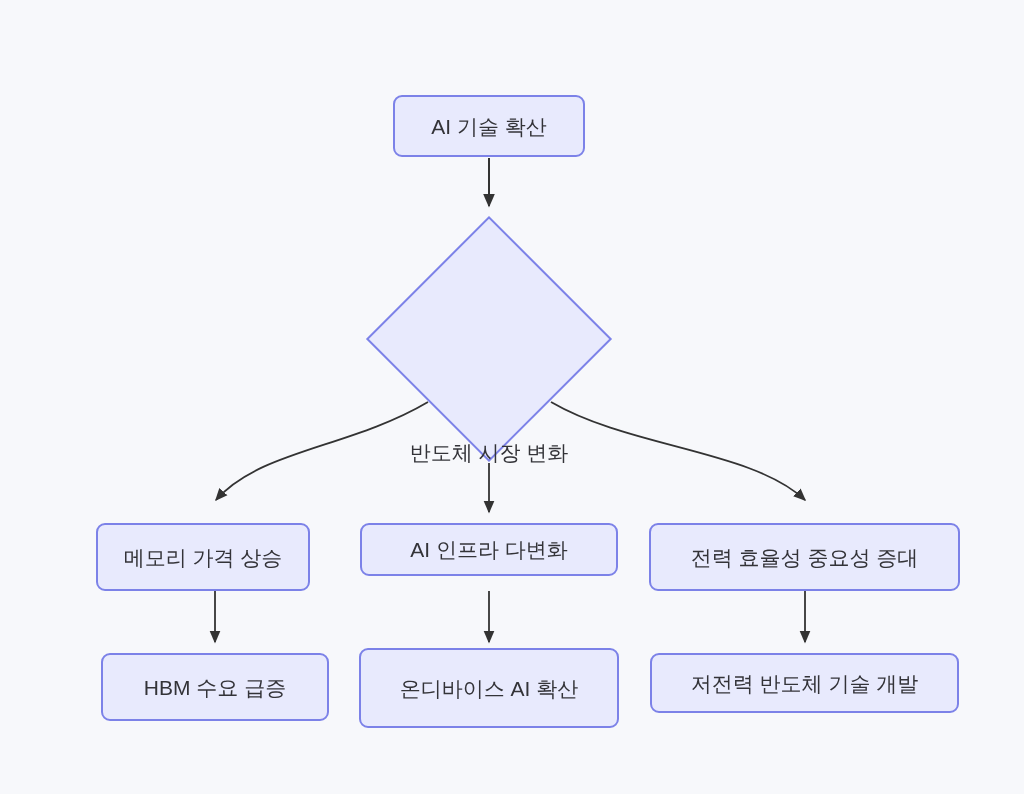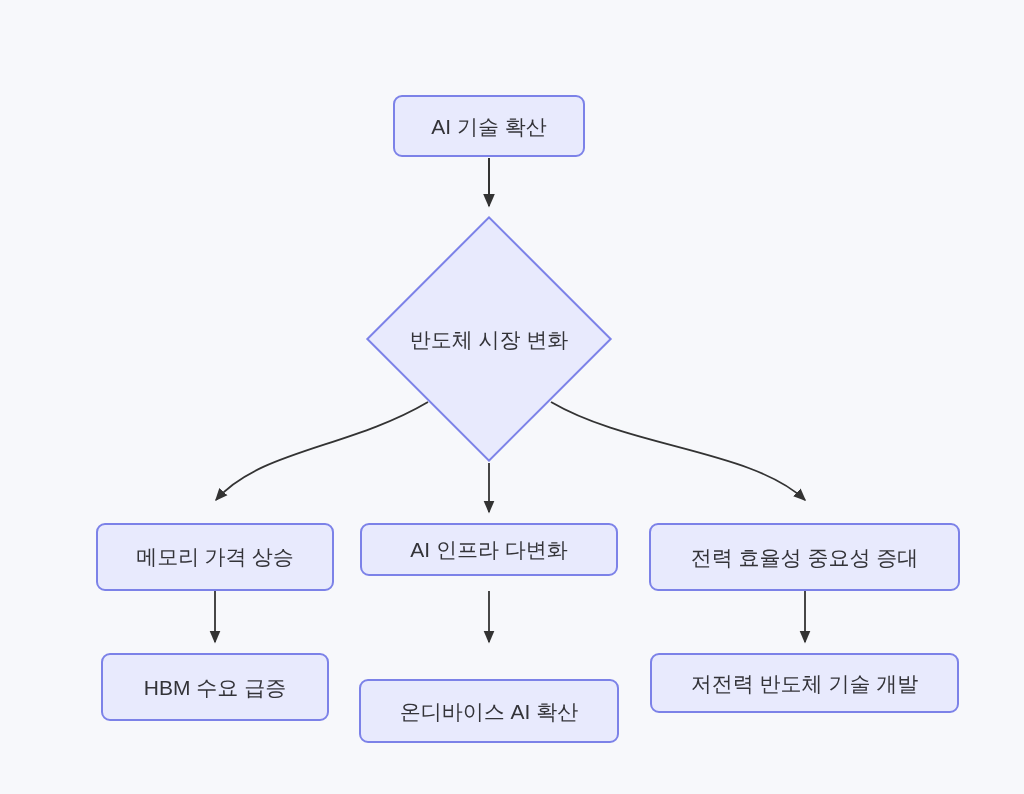--- a/index.html
+++ b/index.html
@@ -66,26 +66,26 @@
     border: 2px solid #7c82e8;
     transform: rotate(45deg);
     box-sizing: border-box;
   }
   .diamond-label {
     position: relative;
     z-index: 2;
   }
   
   #node-ai-spread      { left: 393px; top: 95px;  width: 192px; height: 62px; }
-  #node-market-change  { left: 365px; top: 215px; width: 248px; height: 248px; }
-  #node-memory-price   { left: 96px;  top: 523px; width: 238px; height: 68px; font-family: Liberation Serif, serif; }
+  #node-market-change  { left: 365px; top: 215px; width: 248px; height: 248px; align-items: flex-end; }
+  #node-memory-price   { left: 96px;  top: 523px; width: 214px; height: 68px; }
   #node-ai-infra       { left: 360px; top: 523px; width: 258px; height: 53px; }
   #node-power-eff      { left: 649px; top: 523px; width: 311px; height: 68px; }
   #node-hbm-demand     { left: 101px; top: 653px; width: 228px; height: 68px; }
-  #node-ondevice-ai    { left: 359px; top: 679px; width: 260px; height: 64px; }
+  #node-ondevice-ai    { left: 359px; top: 648px; width: 260px; height: 80px; }
   #node-lowpower-tech  { left: 650px; top: 653px; width: 309px; height: 60px; }
 </style>
 </head>
 <body>
 
 <div id="flow-root">
 
   <svg class="edge-layer" viewBox="0 0 1024 794" xmlns="http://www.w3.org/2000/svg">
     <defs>
       <marker id="arrowhead" markerWidth="9" markerHeight="9" refX="6.2" refY="3.2" orient="auto" markerUnits="strokeWidth">

